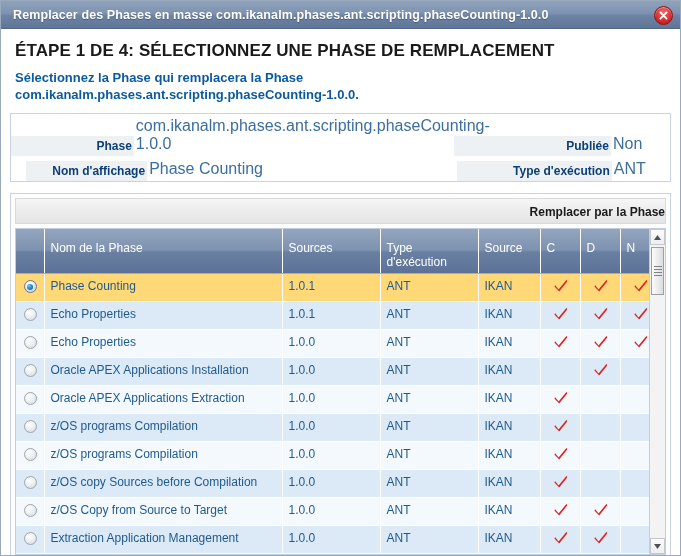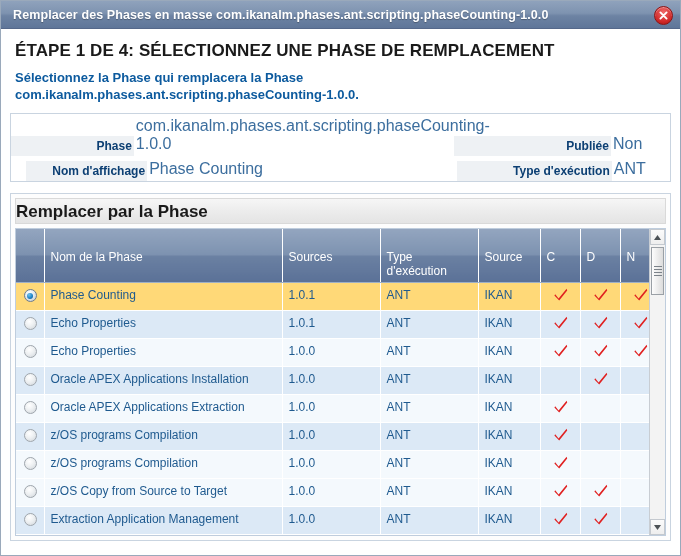--- a/index.html
+++ b/index.html
@@ -134,23 +134,23 @@
     background: #fdfdfd;
     box-sizing: border-box;
     padding: 4px;
     display: flex;
     flex-direction: column;
     flex: 0 0 auto;
   }
   #grid-caption {
     height: 26px;
     line-height: 26px;
-    text-align: left;
+    text-align: right;
     font-weight: bold;
-    font-size: 17px;
+    font-size: 12px;
     color: #1a1a1a;
     background: linear-gradient(to bottom, #f6f6f6 0%, #ececec 52%, #e4e4e4 100%);
     border: 1px solid #d9d9d9;
     box-sizing: border-box;
   }
   #grid-wrap {
     margin-top: 4px;
     border: 1px solid #bfcddd;
     background: #ffffff;
     display: flex;
@@ -165,21 +165,21 @@
     width: 100%;
     table-layout: fixed;
   }
   table.grid th {
     background: linear-gradient(to bottom, #93a5bf 0%, #7d92b0 48%, #6a80a2 52%, #5b7197 100%);
     color: #ffffff;
     font-size: 12px;
     font-weight: normal;
     text-align: left;
     vertical-align: top;
-    padding: 21px 5px 4px 6px;
+    padding: 12px 5px 4px 6px;
     height: 34px;
     box-sizing: border-box;
     border-right: 1px solid #ffffff;
     border-bottom: 1px solid #9fb0c6;
     line-height: 14px;
   }
   table.grid th.lastcol { border-right: none; }
   table.grid td {
     font-size: 12px;
     color: #1f5a8f;
@@ -452,20 +452,32 @@
                   <td>z/OS programs Compilation</td>
                   <td>1.0.0</td>
                   <td>ANT</td>
                   <td>IKAN</td>
                   <td class="c-chk"><span class="check"><svg width="14" height="13" viewBox="0 0 14 13">
                         <path d="M1.2 6.2 L4.6 10.4 L12.6 0.8 L13.2 2.4 L5.2 12.4 L0.4 7.4 Z" fill="#e02020"></path>
                       </svg></span></td>
                   <td class="c-chk"></td>
                   <td class="c-chk lastcol"></td>
                 </tr>
+                <tr class="odd">
+                  <td class="c-radio"><span class="radio"></span></td>
+                  <td>z/OS copy Sources before Compilation</td>
+                  <td>1.0.0</td>
+                  <td>ANT</td>
+                  <td>IKAN</td>
+                  <td class="c-chk"><span class="check"><svg width="14" height="13" viewBox="0 0 14 13">
+                        <path d="M1.2 6.2 L4.6 10.4 L12.6 0.8 L13.2 2.4 L5.2 12.4 L0.4 7.4 Z" fill="#e02020"></path>
+                      </svg></span></td>
+                  <td class="c-chk"></td>
+                  <td class="c-chk lastcol"></td>
+                </tr>
                 <tr class="even">
                   <td class="c-radio"><span class="radio"></span></td>
                   <td>z/OS Copy from Source to Target</td>
                   <td>1.0.0</td>
                   <td>ANT</td>
                   <td>IKAN</td>
                   <td class="c-chk"><span class="check"><svg width="14" height="13" viewBox="0 0 14 13">
                         <path d="M1.2 6.2 L4.6 10.4 L12.6 0.8 L13.2 2.4 L5.2 12.4 L0.4 7.4 Z" fill="#e02020"></path>
                       </svg></span></td>
                   <td class="c-chk"><span class="check"><svg width="14" height="13" viewBox="0 0 14 13">

